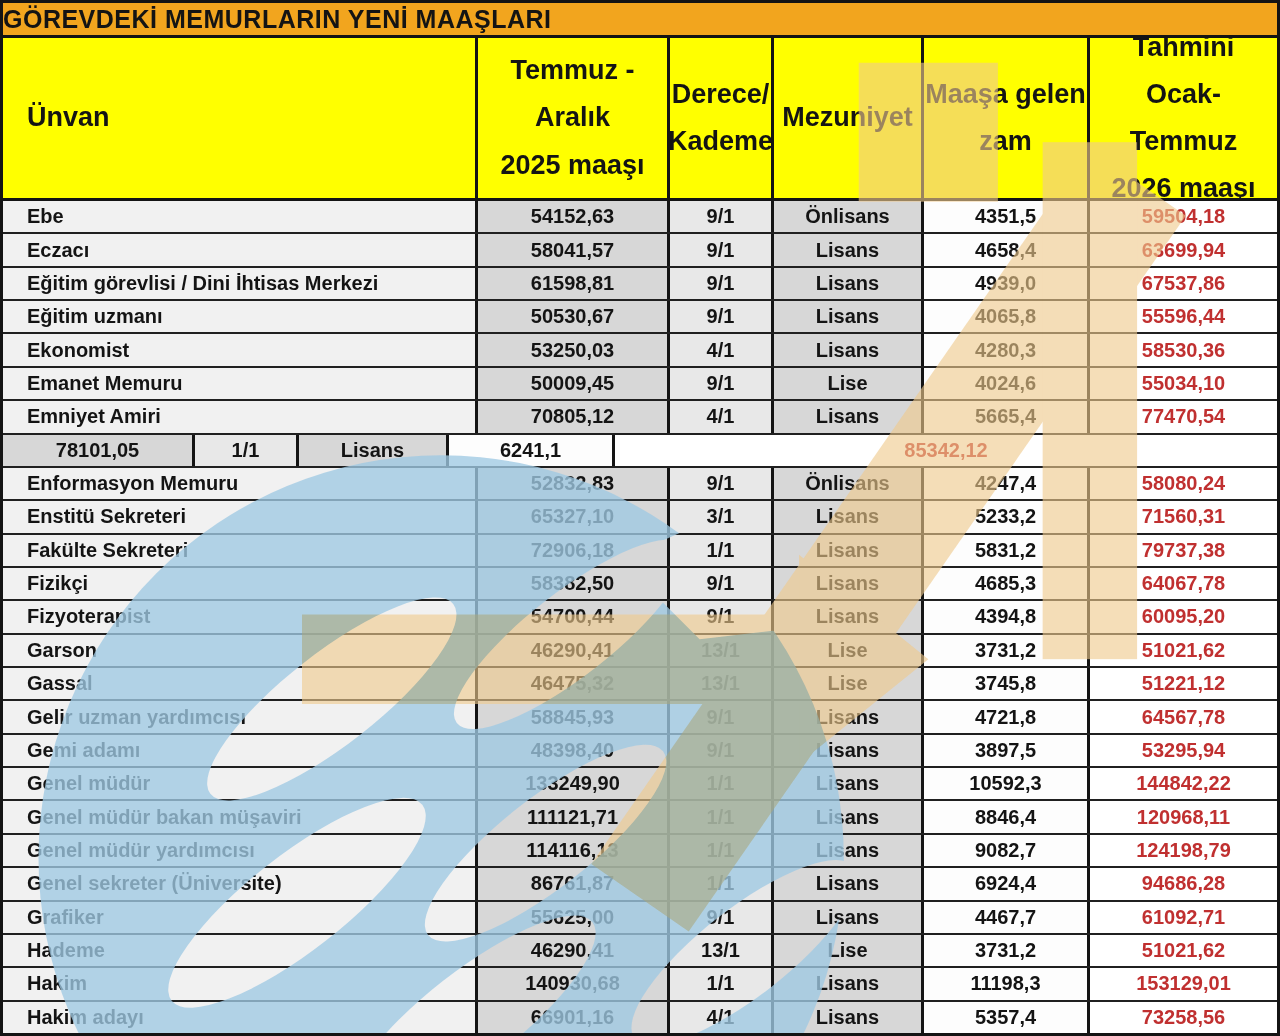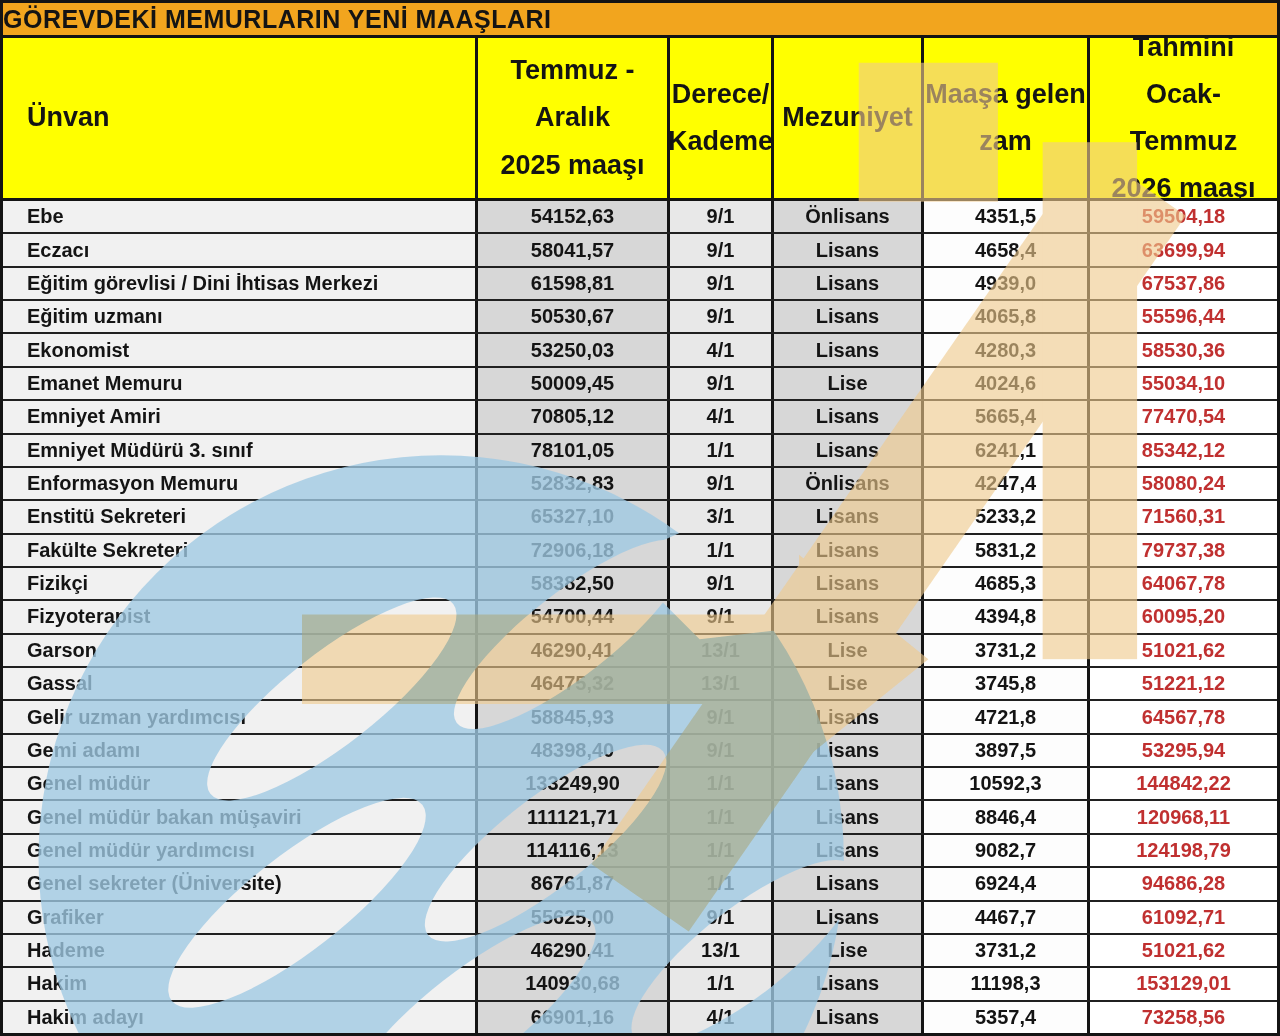--- a/index.html
+++ b/index.html
@@ -130,21 +130,20 @@
         </div>
         <div class="drow">
           <div class="cell c0">Emniyet Amiri</div>
           <div class="cell c1">70805,12</div>
           <div class="cell c2">4/1</div>
           <div class="cell c3">Lisans</div>
           <div class="cell c4">5665,4</div>
           <div class="cell c5">77470,54</div>
         </div>
         <div class="drow">
-          <div class="cell c0">Emniyet Müdürü 3. sınıf</div>
           <div class="cell c1">78101,05</div>
           <div class="cell c2">1/1</div>
           <div class="cell c3">Lisans</div>
           <div class="cell c4">6241,1</div>
           <div class="cell c5">85342,12</div>
         </div>
         <div class="drow">
           <div class="cell c0">Enformasyon Memuru</div>
           <div class="cell c1">52832,83</div>
           <div class="cell c2">9/1</div>

